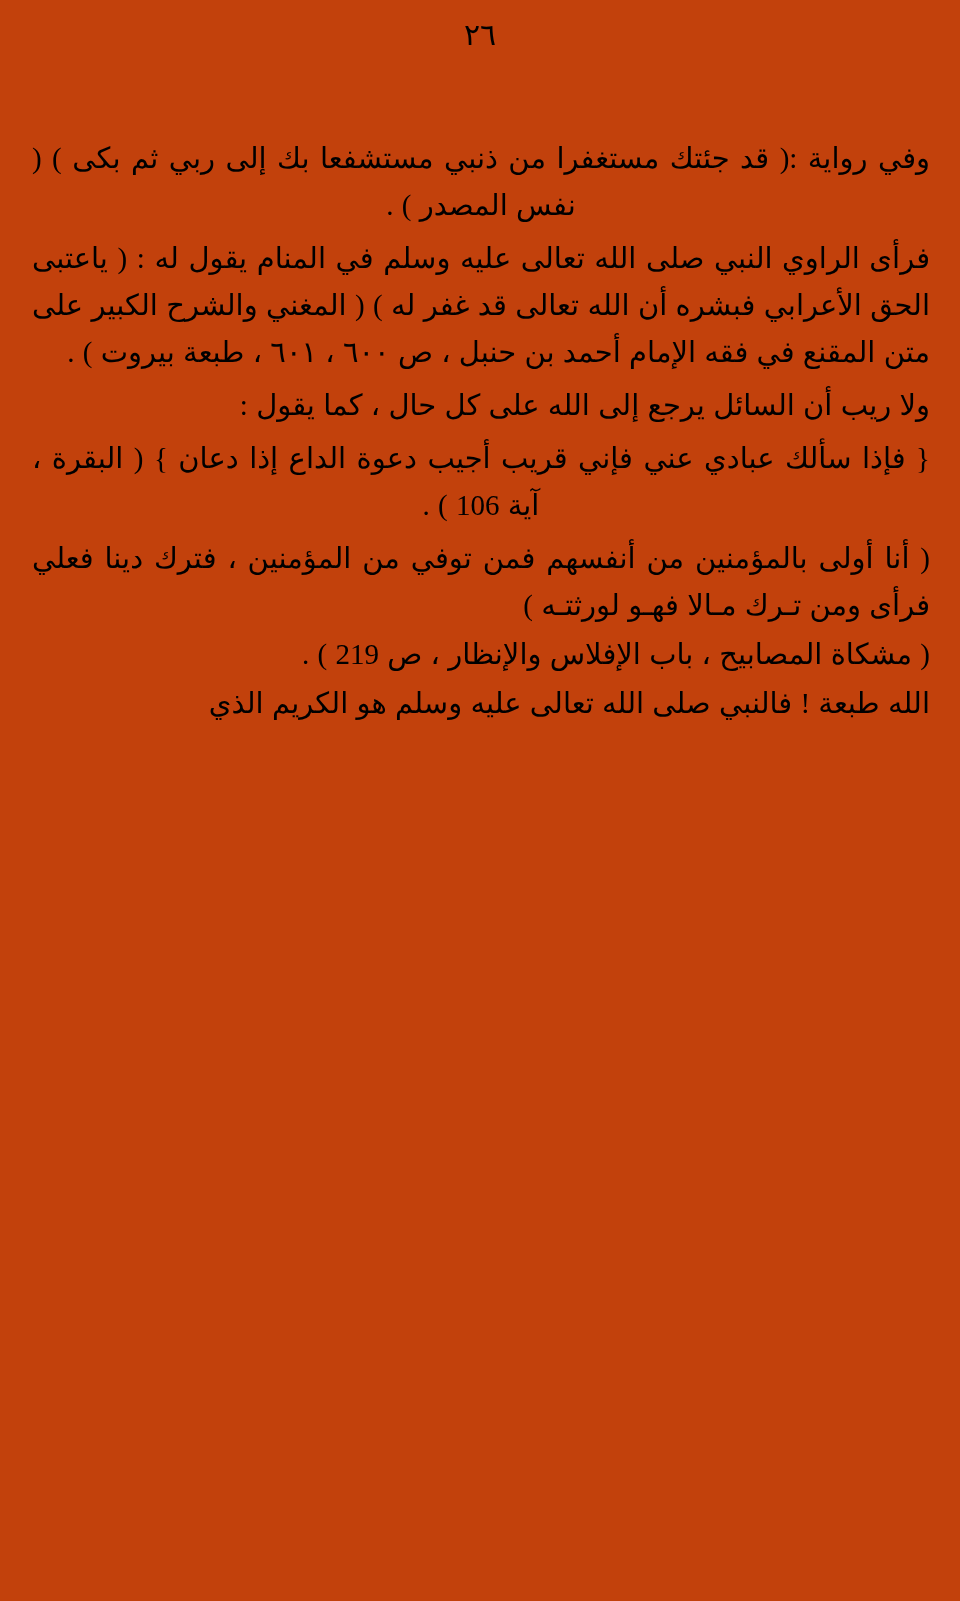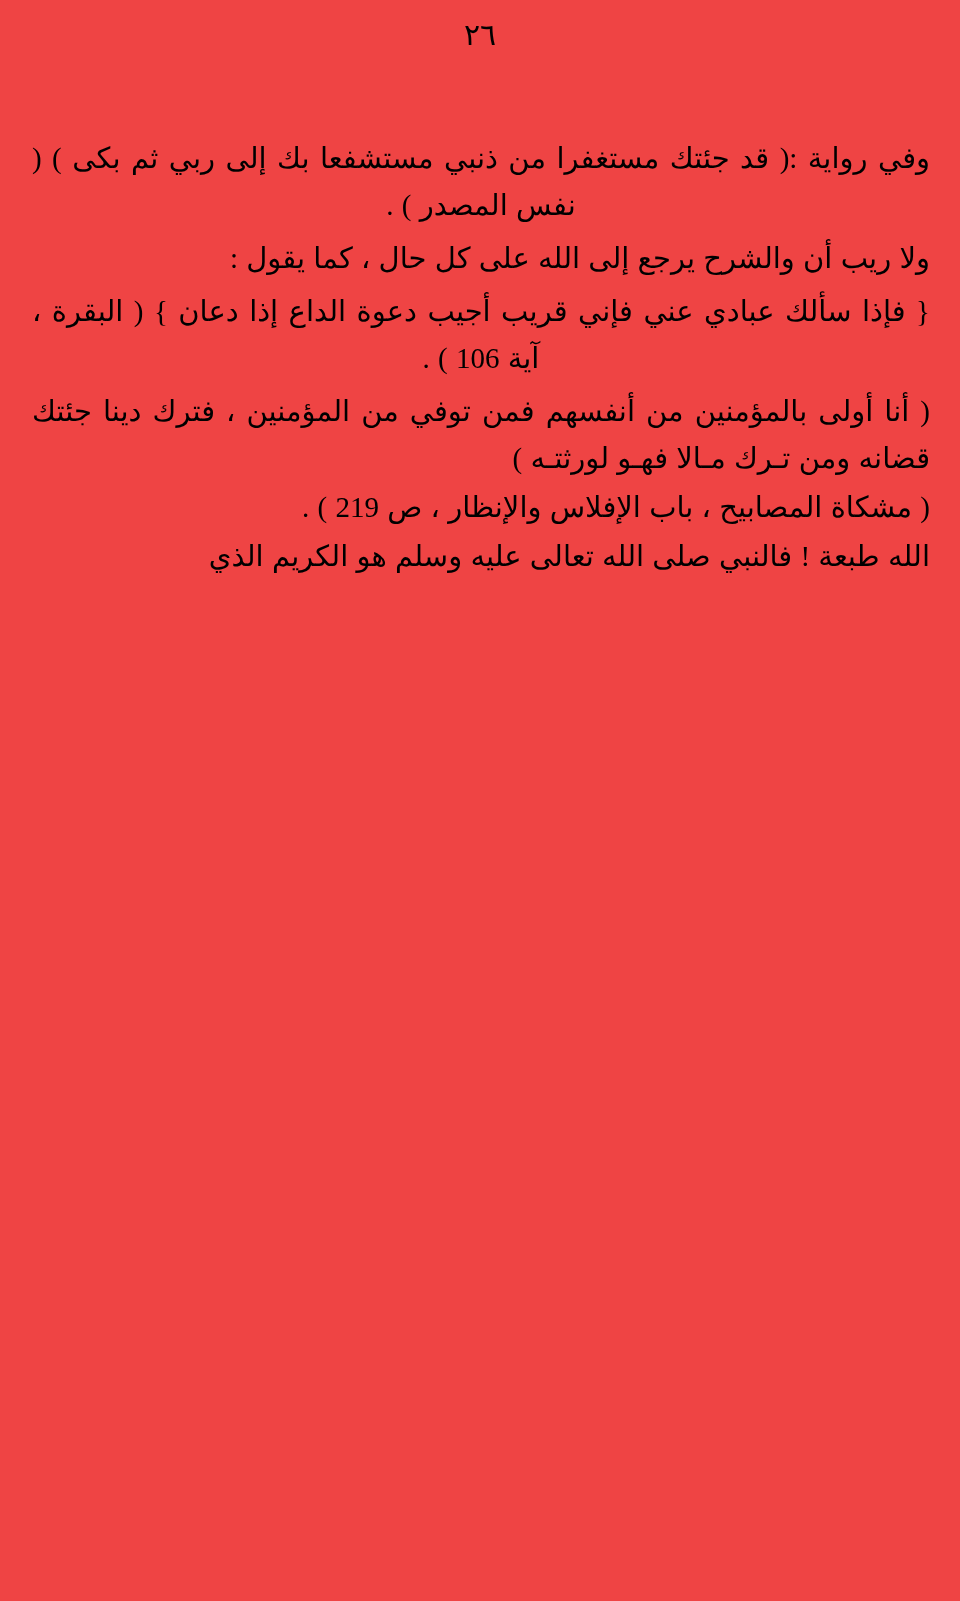--- a/index.html
+++ b/index.html
@@ -12,21 +12,21 @@
     min-height: 1601px;
     font-family: "Liberation Serif", "DejaVu Serif", serif;
     color: #000000;
   }
   .page {
     position: relative;
     width: 960px;
     min-height: 1601px;
     box-sizing: border-box;
     padding: 0;
-    background: #ef4444;
+    background: #c2410c;
   }
   .page-number {
     text-align: center;
     font-size: 30px;
     letter-spacing: 1px;
     padding-top: 18px;
     line-height: 1.1;
     font-family: "Liberation Serif", "DejaVu Serif", serif;
   }
   .body-area {
@@ -55,26 +55,27 @@
 <body>
 
 <div class="page">
 
   <div class="page-number">٢٦</div>
 
   <div class="body-area">
 
     <p class="para center-last">وفي رواية :( قد جئتك مستغفرا من  ذنبي مستشفعا بك إلى ربي ثم بكى )     ( نفس المصدر ) .</p>
 
+    <p class="para last-right">فرأى الراوي النبي  صلى  الله  تعالى  عليه وسلم في المنام يقول له : ( ياعتبى الحق الأعرابي  فبشره أن الله تعالى قد غفر له )  ( المغني والشرح الكبير على متن  المقنع في فقه الإمام أحمد بن حنبل ، ص ٦٠٠ ، ٦٠١ ، طبعة بيروت ) .</p>
 
-    <p class="para last-right">ولا ريب أن والشرح يرجع إلى الله على كل حال ، كما يقول :</p>
+    <p class="para last-right">ولا ريب أن السائل يرجع إلى الله على كل حال ، كما يقول :</p>
 
     <p class="para center-last">{ فإذا سألك عبادي عني  فإني قريب أجيب دعوة الداع إذا دعان }    ( البقرة ، آية 106 ) .</p>
 
 
-    <p class="para tight last-right">( أنا أولى بالمؤمنين  من أنفسهم فمن توفي من المؤمنين ، فترك دينا جئتك قضانه ومن تـرك مـالا فهـو لورثتـه )</p>
+    <p class="para tight last-right">( أنا أولى بالمؤمنين  من أنفسهم فمن توفي من المؤمنين ، فترك دينا فعلي فرأى ومن تـرك مـالا فهـو لورثتـه )</p>
 
     <p class="para tight last-right">( مشكاة المصابيح ، باب الإفلاس والإنظار ، ص 219 ) .</p>
 
     <p class="para last-right">الله طبعة ! فالنبي صلى الله تعالى عليه وسلم هو الكريم الذي</p>
 
   </div>
 </div>
 
 </body></html>

